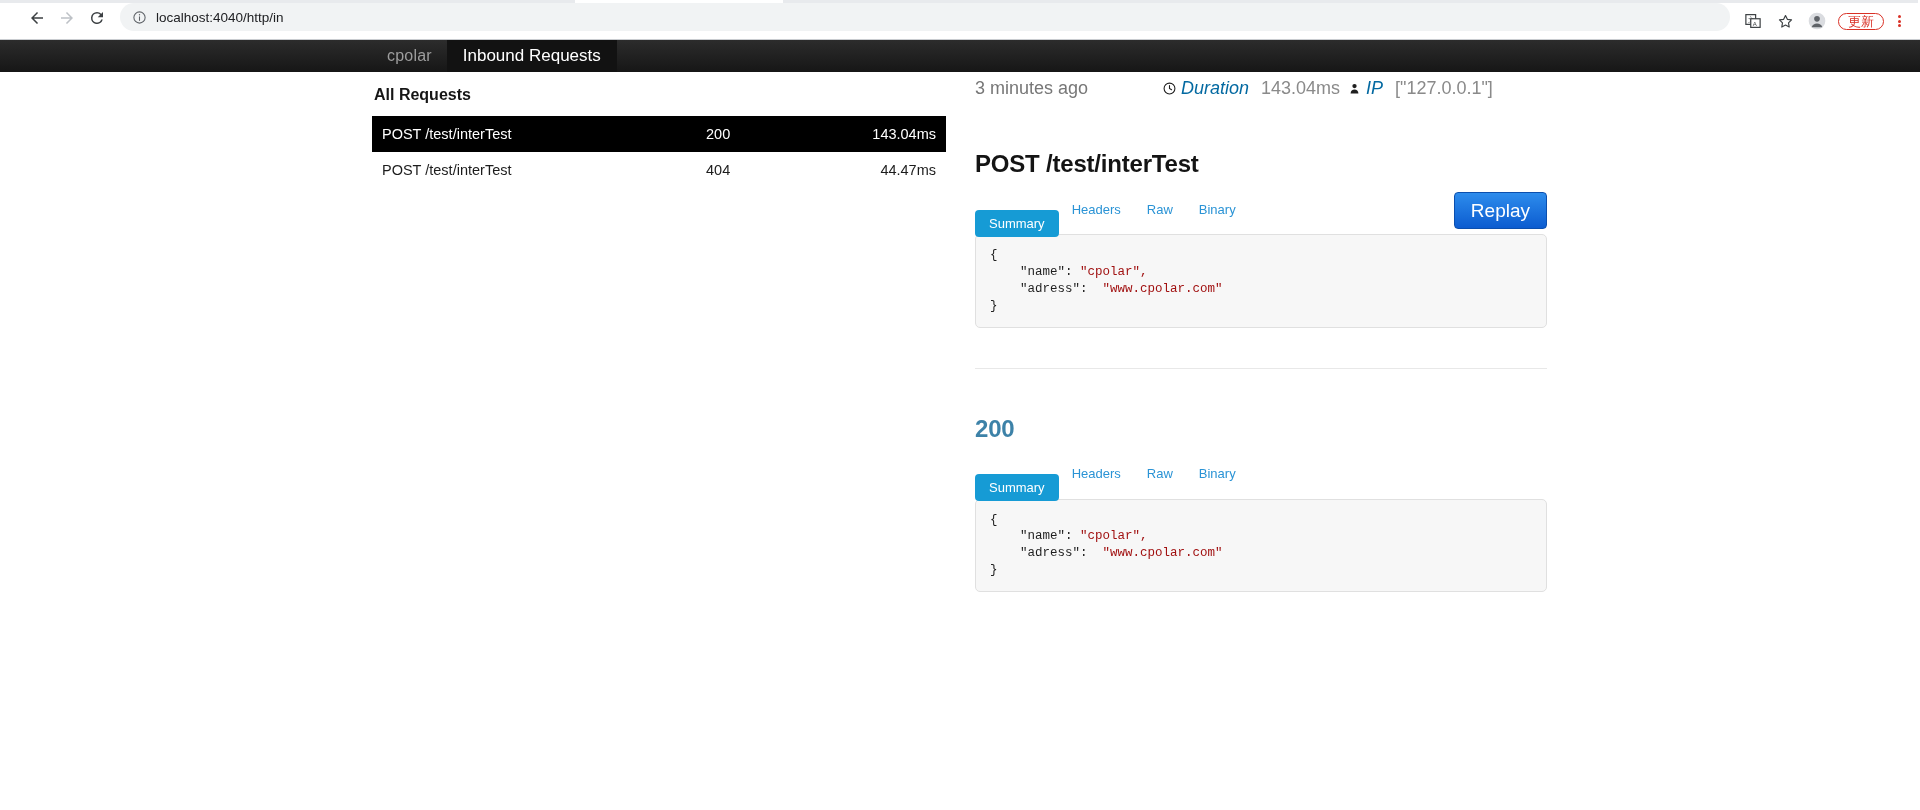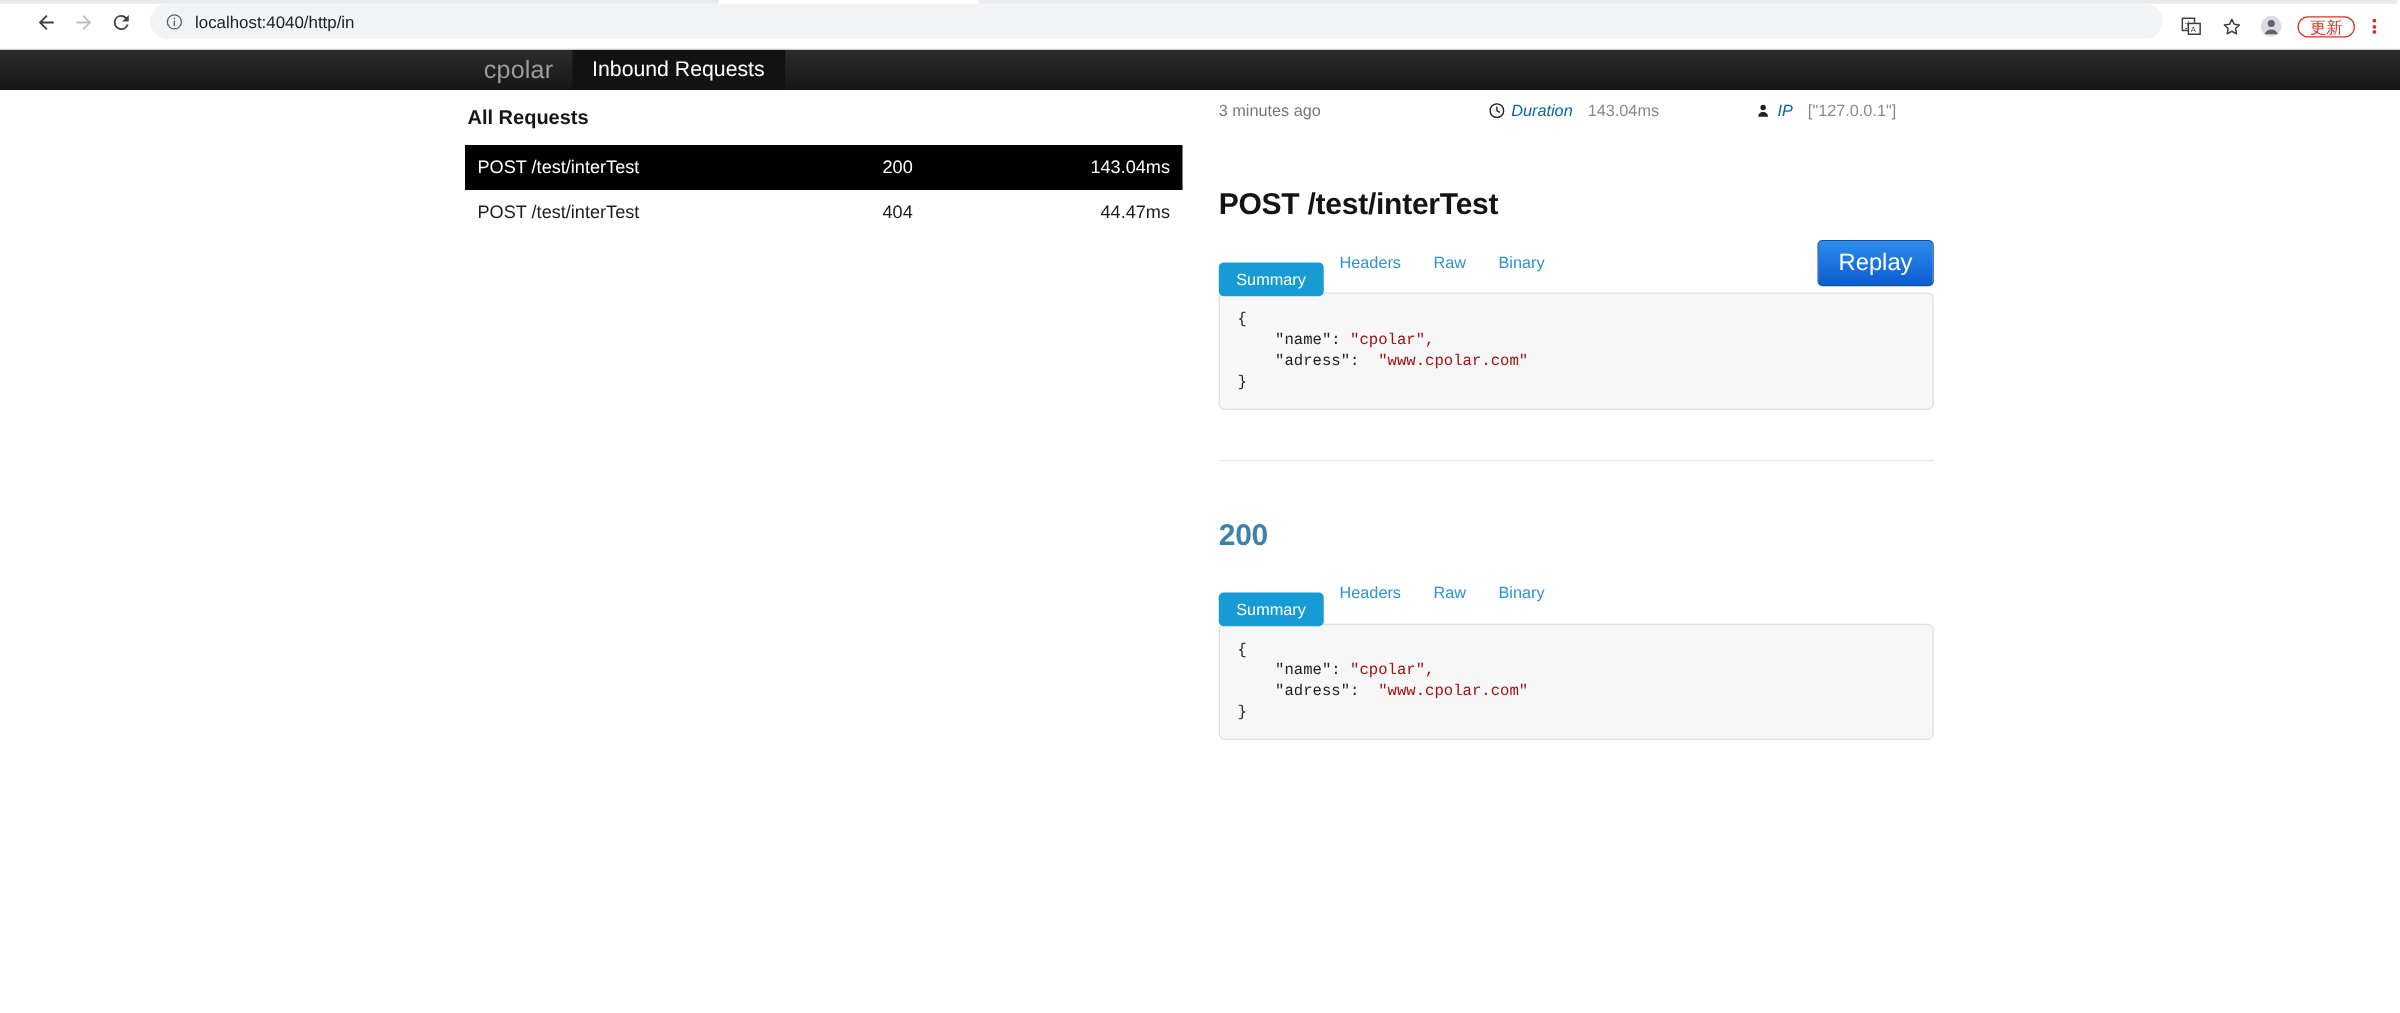--- a/index.html
+++ b/index.html
@@ -72,21 +72,21 @@
   #app-navbar {
     width: 100%;
     height: 32px;
     background: linear-gradient(#2c2c2c, #161616);
     display: flex; align-items: stretch;
     padding-left: 372px;
   }
   #brand {
     display: flex; align-items: center;
     color: #9d9d9d;
-    font-size: 20px;
+    font-size: 16px;
     padding: 0 15px;
     letter-spacing: .2px;
   }
   #nav-tab-inbound {
     display: flex; align-items: center;
     color: #ffffff;
     font-size: 17px;
     font-weight: normal;
     padding: 12px 16px;
     background: #121212;
@@ -128,23 +128,22 @@
   
   #detail-panel {
     position: absolute;
     left: 975px;
     top: 0;
     width: 572px;
   }
   #meta-row {
     display: flex; align-items: center;
     height: 32px;
-    font-size: 13px;
+    font-size: 18px;
     color: #777777;
-    gap: 28px;
   }
   #meta-row .meta-when { width: 188px; }
   #meta-row .meta-group { display: flex; align-items: center; }
   #meta-row .meta-ico { display: flex; align-items: center; margin-right: 5px; }
   #meta-row .meta-key { color: #0369a1; margin-right: 12px; font-style: italic; }
   #meta-row .meta-val { color: #8a8a8a; }
   #meta-row .meta-duration { width: 185px; }
 
   .section-title {
     font-size: 24px;

